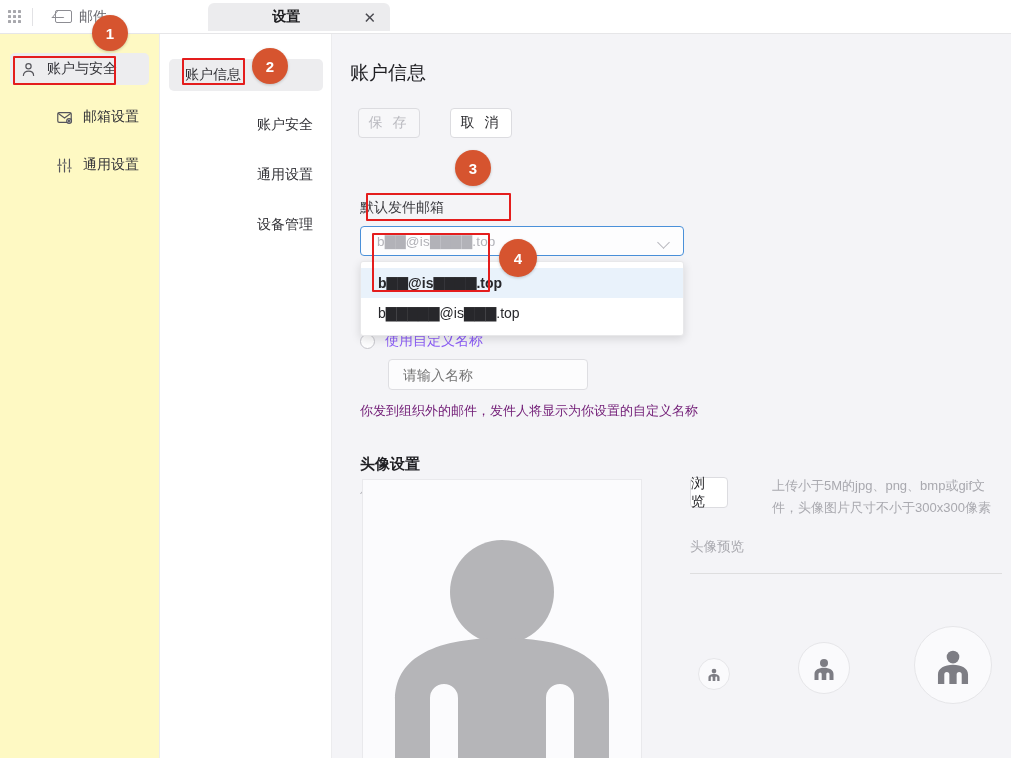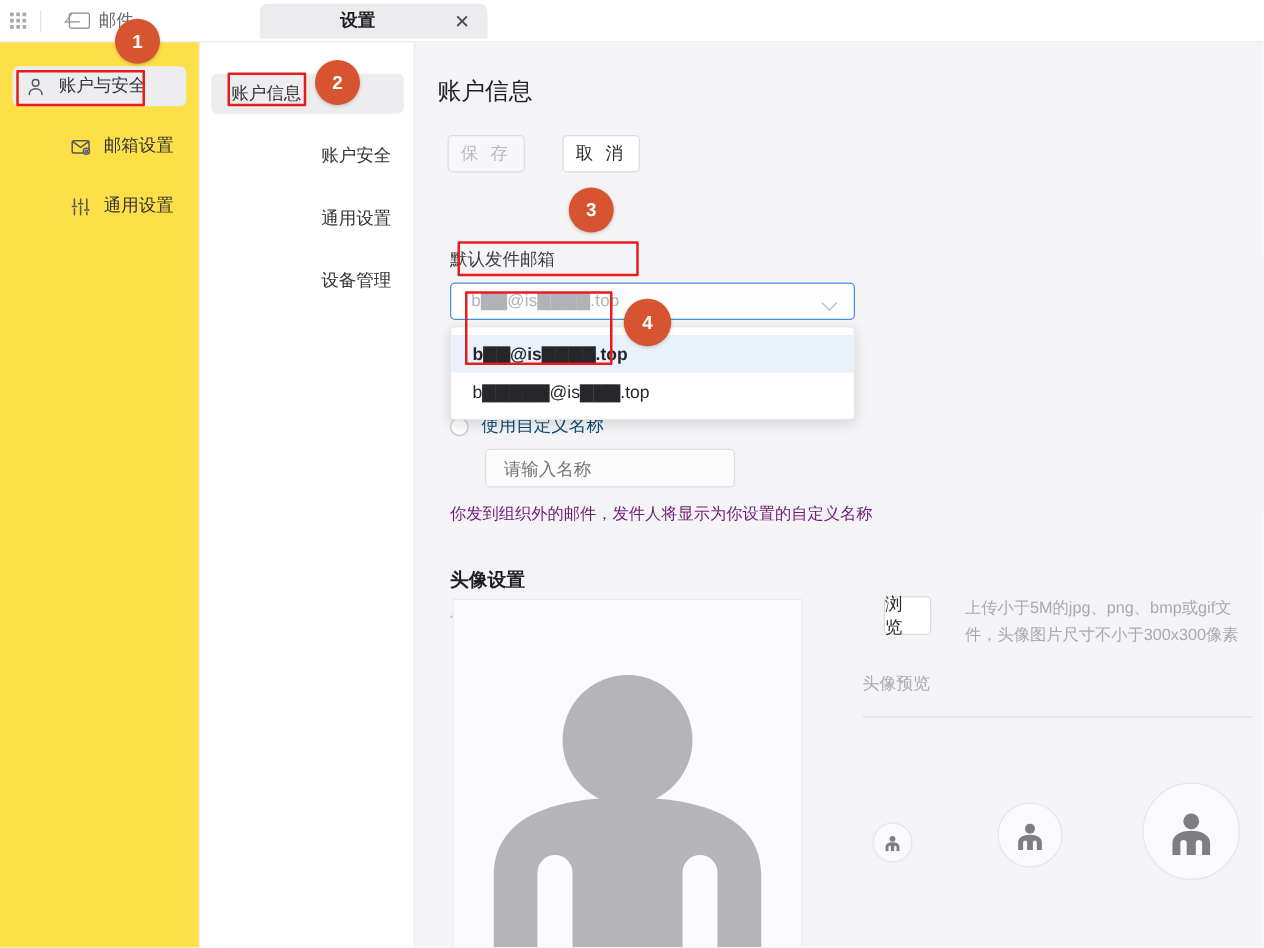--- a/index.html
+++ b/index.html
@@ -44,21 +44,21 @@
   .env-icon { width: 17px; height: 13px; border: 1.4px solid #8d8d93; border-radius: 2px; position: relative; }
   .env-icon:before {
     content: ""; position: absolute; left: 1px; top: 0px; width: 11px; height: 6px;
     border-left: 1.4px solid #8d8d93; border-bottom: 1.4px solid #8d8d93;
     transform: skewX(-38deg) rotate(0deg); transform-origin: left top;
   }
 
   
   .col1 {
     position: absolute; left: 0; top: 34px; width: 160px; height: 724px;
-    background: #fde047; border-right: 1px solid #ececee;
+    background: #fef9c3; border-right: 1px solid #ececee;
   }
   .col2 {
     position: absolute; left: 161px; top: 34px; width: 171px; height: 724px;
     background: #ffffff; border-right: 1px solid #ececee;
   }
   .main {
     position: absolute; left: 332px; top: 34px; width: 679px; height: 724px;
     background: #f4f4f7;
   }
 
@@ -114,21 +114,21 @@
     height: 30px; display: flex; align-items: center; padding-left: 17px;
     font-size: 14px; color: #27272b; cursor: pointer;
   }
   .dd-item.hl { background: #e9f2fb; font-weight: bold; }
 
   .radio-row { position: absolute; left: 28px; top: 298px; display: flex; align-items: center; gap: 10px; }
   .radio {
     width: 15px; height: 15px; border: 1.4px solid #c6c6cc; border-radius: 50%;
     background: #fdfdfe; cursor: pointer;
   }
-  .radio-label { font-size: 14px; color: #0c4a6e; }
+  .radio-label { font-size: 14px; color: #8b5cf6; }
 
   .name-input {
     position: absolute; left: 56px; top: 325px; width: 200px; height: 31px;
     border: 1px solid #dedee2; border-radius: 4px; background: #fcfcfd;
     font-size: 14px; color: #b5b5bb; padding-left: 14px;
     font-family: inherit; outline: none;
   }
   .hint-1 { position: absolute; left: 28px; top: 368px; font-size: 13px; color: #701a75; }
 
   .sec-title { position: absolute; left: 28px; top: 421px; font-size: 15px; color: #1f1f23; font-weight: bold; }
@@ -136,21 +136,21 @@
 
   .avatar-box {
     position: absolute; left: 30px; top: 445px; width: 280px; height: 280px;
     background: #fbfbfd; border: 1px solid #e9e9ec;
     display: flex; align-items: flex-end; justify-content: center; overflow: hidden;
   }
   .browse-btn {
     position: absolute; left: 358px; top: 443px; width: 38px; height: 31px;
     border: 1px solid #dcdce0; border-radius: 4px; background: #ffffff;
     display: flex; align-items: center; justify-content: center;
-    font-size: 14px; color: #2a2a2e; letter-spacing: 2px; cursor: pointer; margin-left: 17px;
+    font-size: 14px; color: #2a2a2e; letter-spacing: 2px; cursor: pointer;
   }
   .upload-hint {
     position: absolute; left: 440px; top: 441px; width: 228px;
     font-size: 13px; line-height: 22px; color: #a9a9af;
   }
   .preview-label { position: absolute; left: 358px; top: 504px; font-size: 13.5px; color: #a9a9af; }
   .preview-rule { position: absolute; left: 358px; top: 539px; width: 312px; height: 1px; background: #dededf; }
 
   .preview-row { position: absolute; left: 358px; top: 592px; width: 312px; height: 110px; }
   .pv { position: absolute; border: 1px solid #e6e6e9; border-radius: 50%; background: #fafafc;

